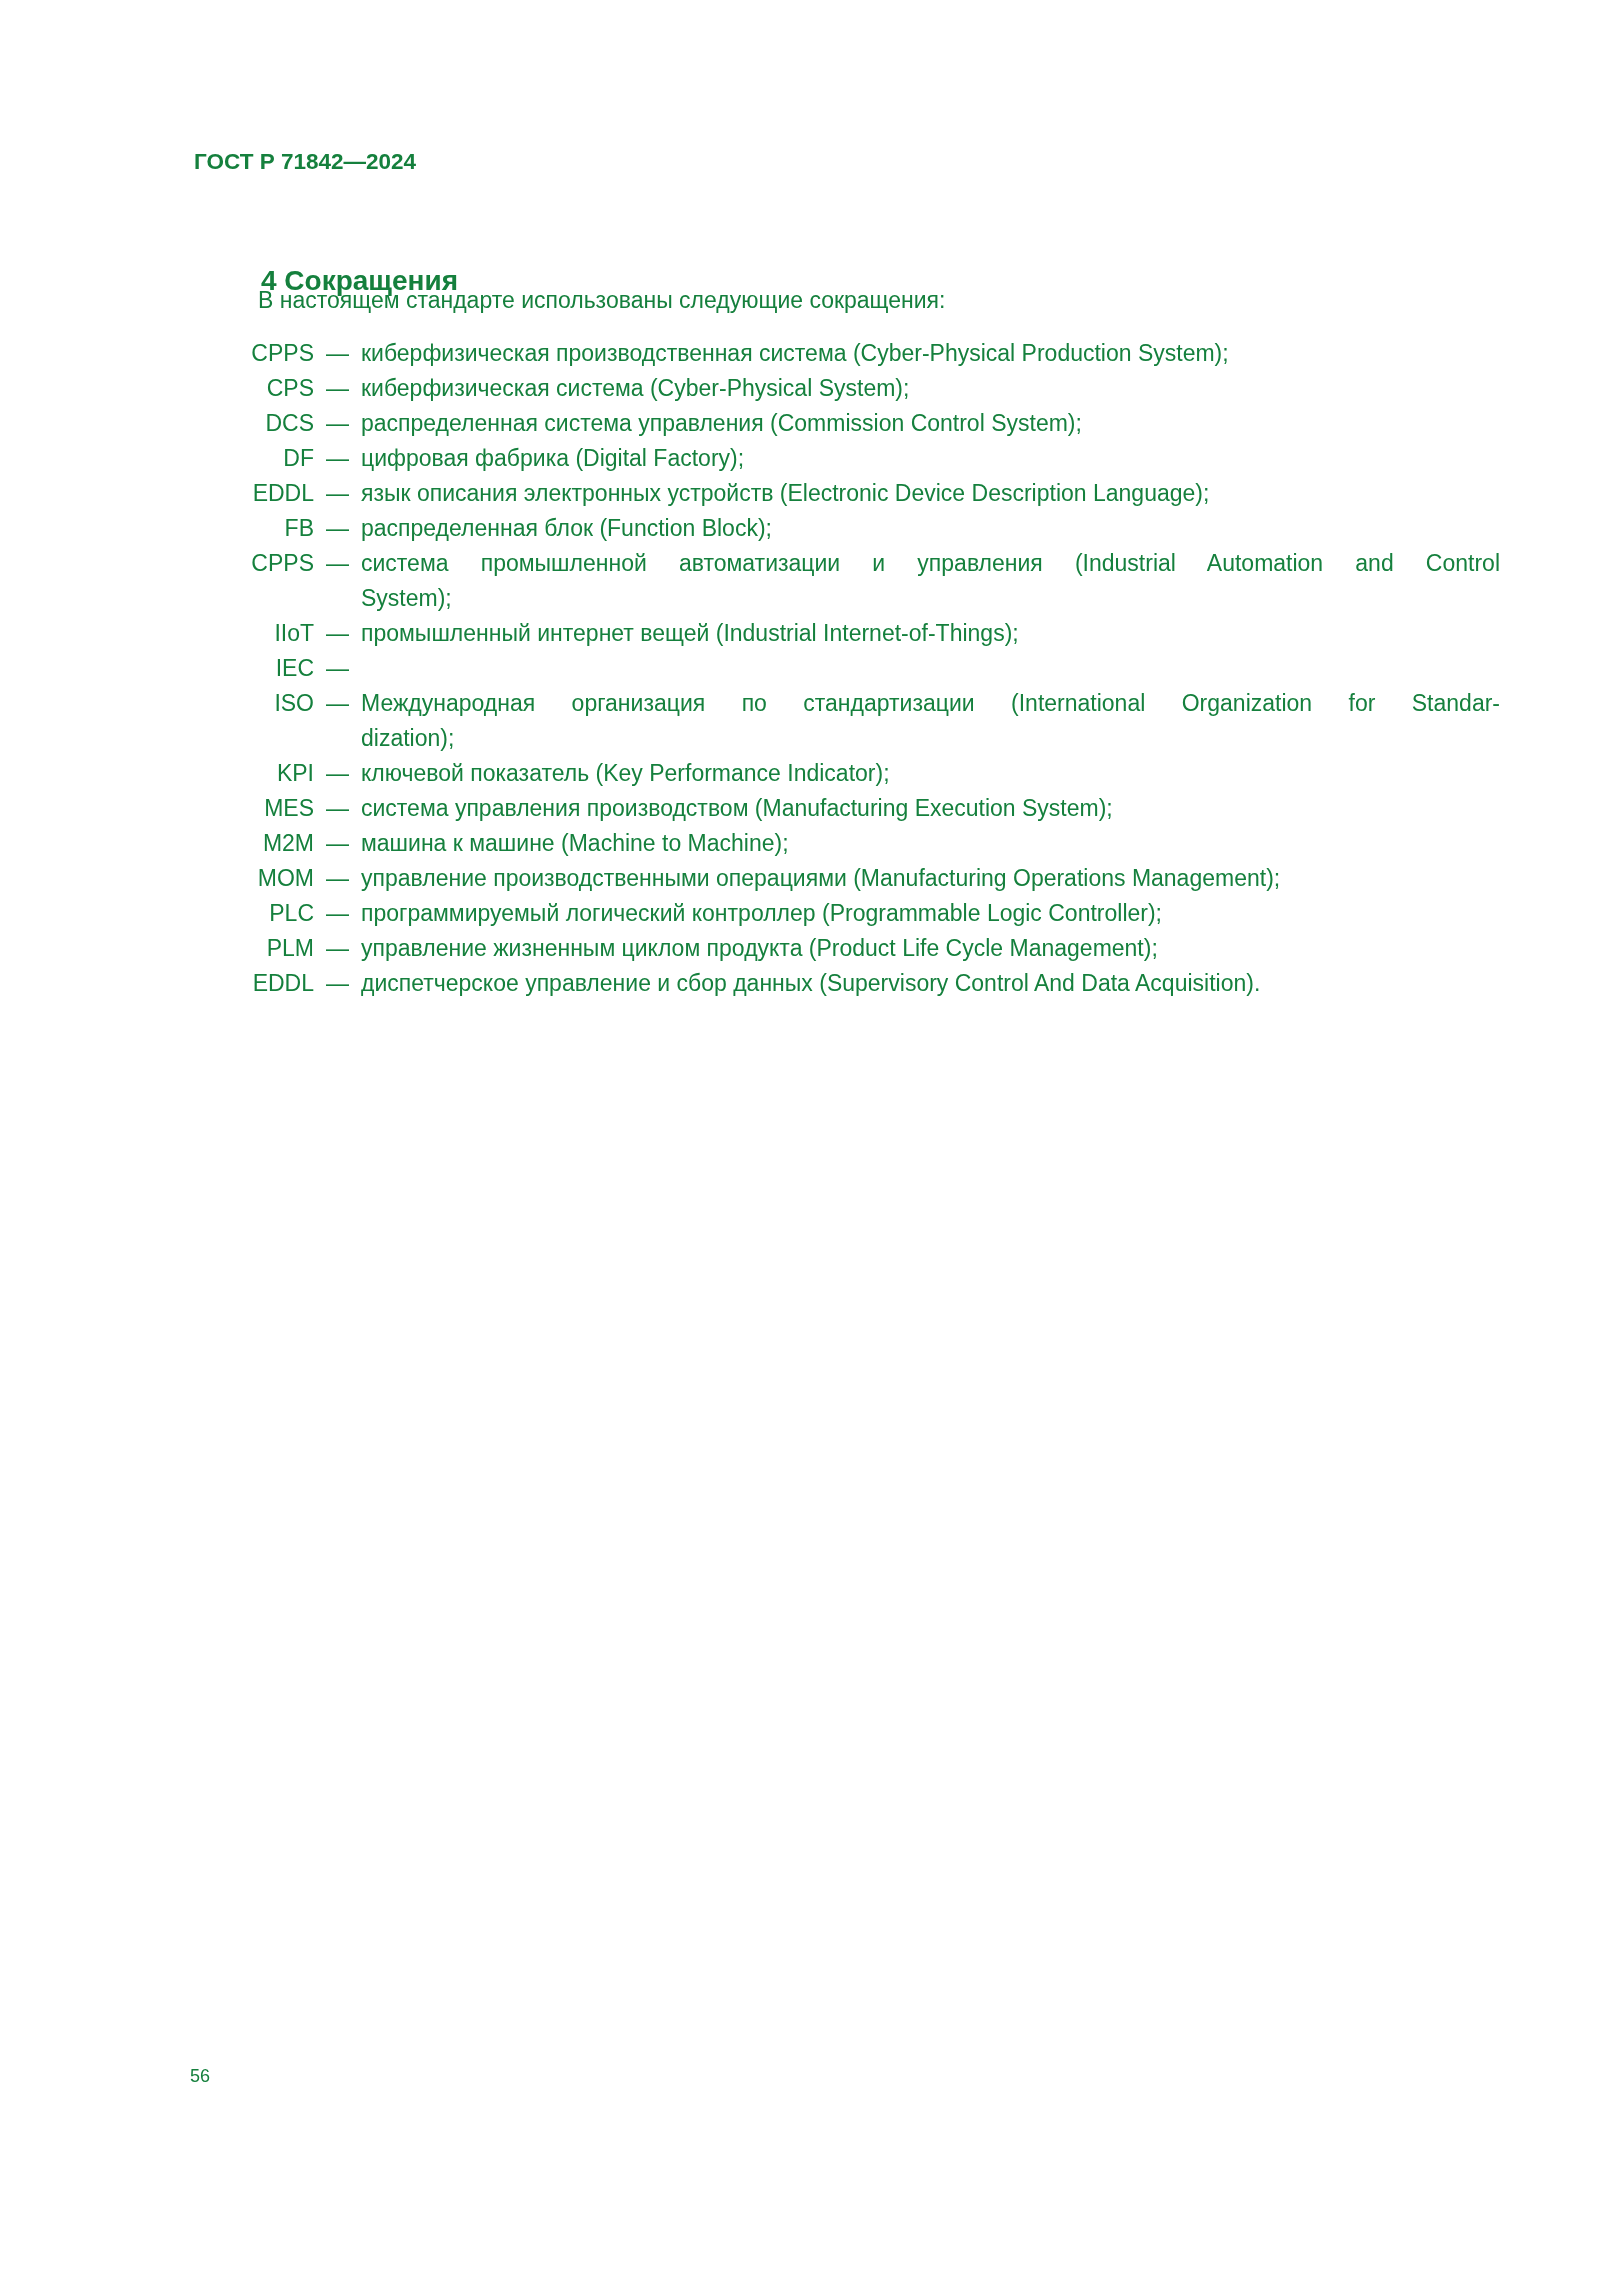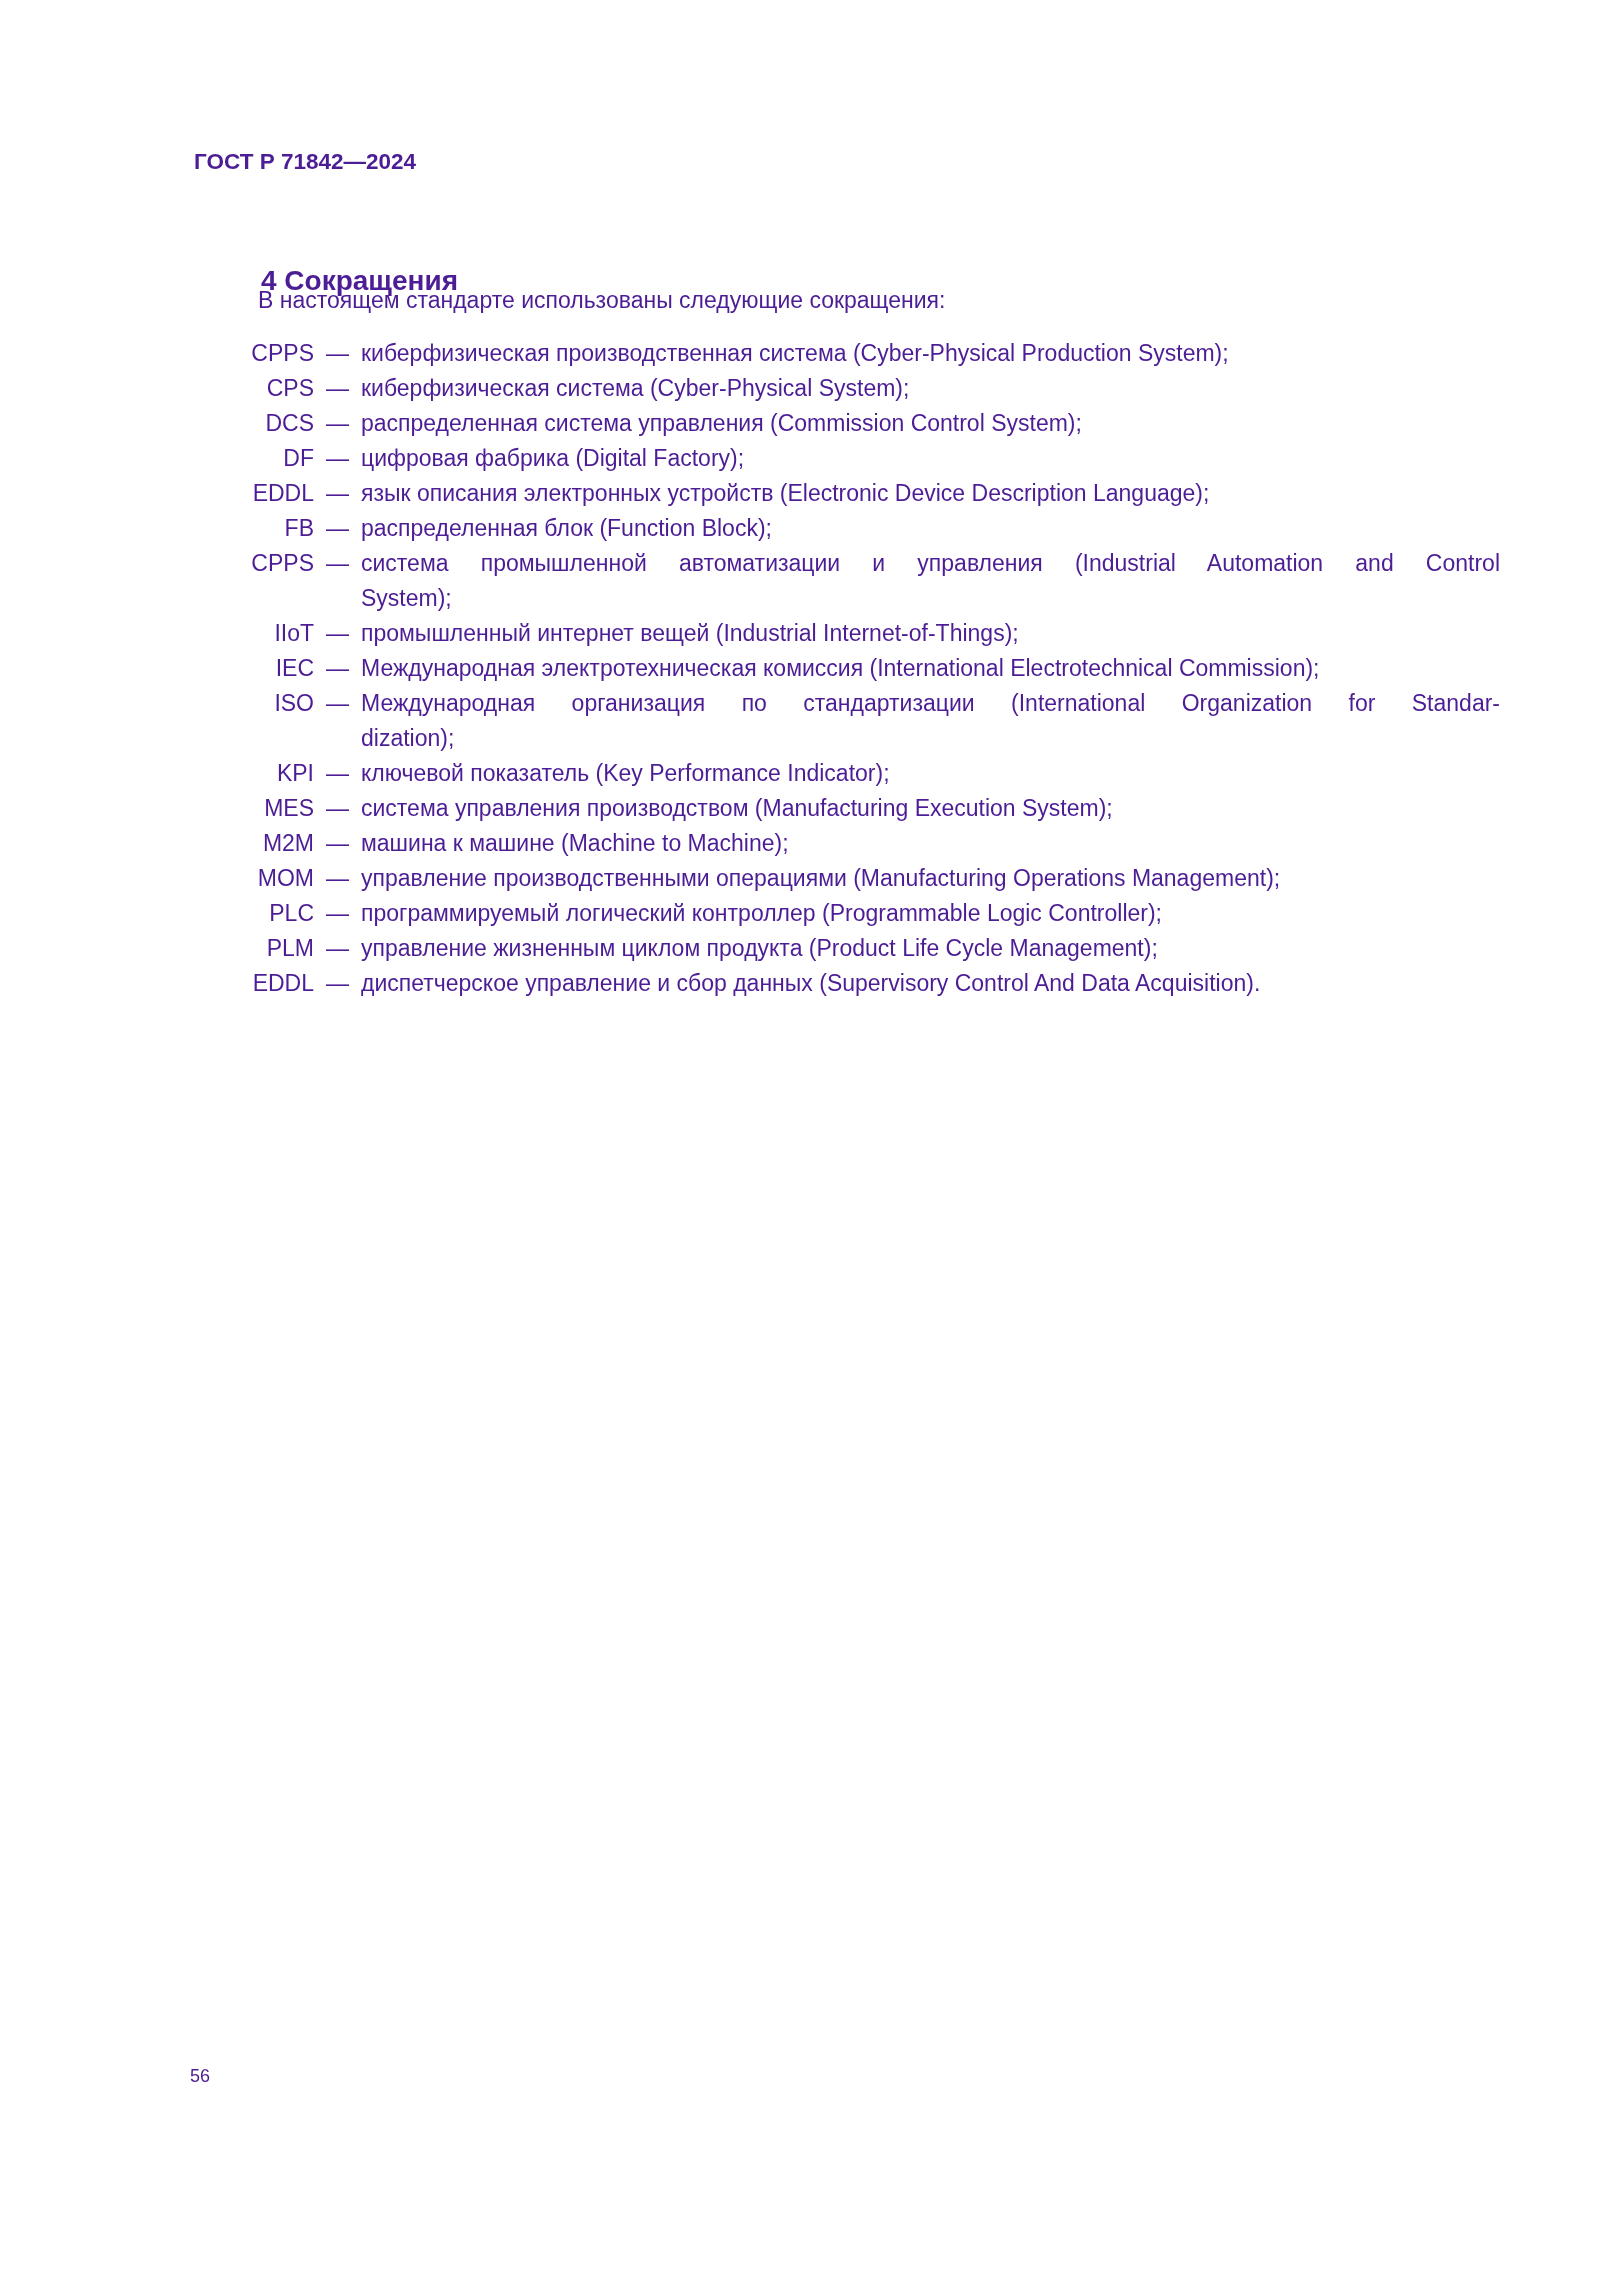--- a/index.html
+++ b/index.html
@@ -6,21 +6,21 @@
     margin: 0;
     padding: 0;
     background: #e8e8e8;
   }
   .page {
     position: relative;
     width: 1621px;
     height: 2293px;
     background: #ffffff;
     font-family: "Liberation Sans", sans-serif;
-    color: #4c1d95;
+    color: #15803d;
     overflow: hidden;
   }
   .running-header {
     position: absolute;
     left: 194px;
     top: 148px;
     font-size: 22.5px;
     font-weight: bold;
     line-height: 1.2;
     white-space: nowrap;
@@ -155,23 +155,20 @@
     <div class="abbr-term">IIoT</div>
     <div class="abbr-dash">—</div>
     <div class="abbr-def">
           <div class="def-line">промышленный интернет вещей (Industrial Internet-of-Things);</div>
         </div>
   </div>
 
   <div class="abbr-row">
     <div class="abbr-term">IEC</div>
     <div class="abbr-dash">—</div>
-    <div class="abbr-def">
-          <div class="def-line">Международная электротехническая комиссия (International Electrotechnical Commission);</div>
-        </div>
   </div>
 
   <div class="abbr-row">
     <div class="abbr-term">ISO</div>
     <div class="abbr-dash">—</div>
     <div class="abbr-def">
           <div class="def-line stretch">Международная организация по стандартизации (International Organization for Standar-</div>
           <div class="def-line">dization);</div>
         </div>
   </div>

